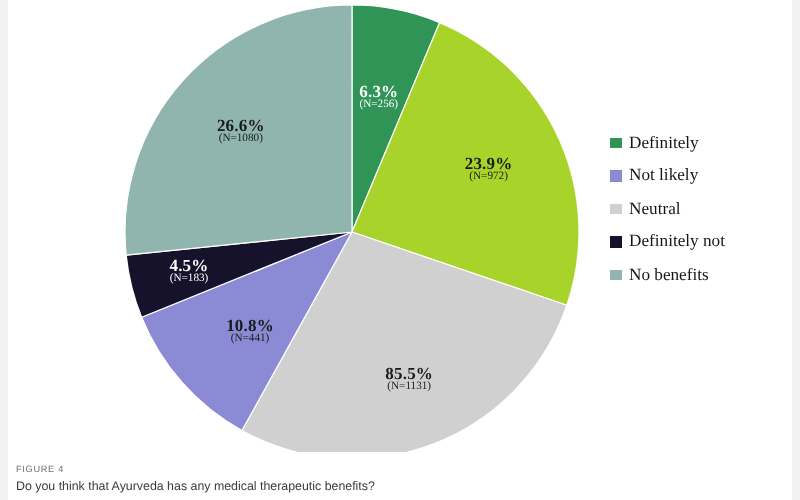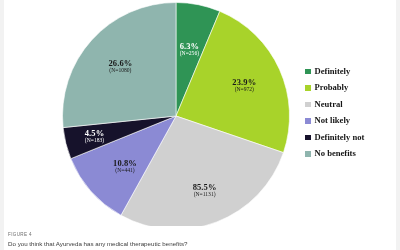--- a/index.html
+++ b/index.html
@@ -85,21 +85,20 @@
     width: 5.5px;
     height: 5.5px;
     flex: 0 0 auto;
     margin-right: 4px;
   }
   .legend-label {
     font-size: 8.6px;
     color: #161616;
     white-space: nowrap;
     line-height: 1;
-    font-weight: bold;
   }
 
   
   #caption {
     position: absolute;
     left: 8px;
     bottom: 3px;
     width: 384px;
     font-family: "Liberation Sans", "DejaVu Sans", sans-serif;
   }
@@ -163,30 +162,26 @@
         </div>
       </div>
   </div>
 
   <div id="legend">
       <div class="legend-row">
         <span class="legend-swatch" style="background: rgb(47, 148, 85);"></span>
         <span class="legend-label">Definitely</span>
       </div>
       <div class="legend-row">
-        <span class="legend-swatch" style="background: rgb(168, 211, 42);"></span>
-        <span class="legend-label">Probably</span>
+        <span class="legend-swatch" style="background: rgb(139, 138, 212);"></span>
+        <span class="legend-label">Not likely</span>
       </div>
       <div class="legend-row">
         <span class="legend-swatch" style="background: rgb(208, 208, 208);"></span>
         <span class="legend-label">Neutral</span>
-      </div>
-      <div class="legend-row">
-        <span class="legend-swatch" style="background: rgb(139, 138, 212);"></span>
-        <span class="legend-label">Not likely</span>
       </div>
       <div class="legend-row">
         <span class="legend-swatch" style="background: rgb(22, 18, 43);"></span>
         <span class="legend-label">Definitely not</span>
       </div>
       <div class="legend-row">
         <span class="legend-swatch" style="background: rgb(143, 181, 174);"></span>
         <span class="legend-label">No benefits</span>
       </div>
     </div>

